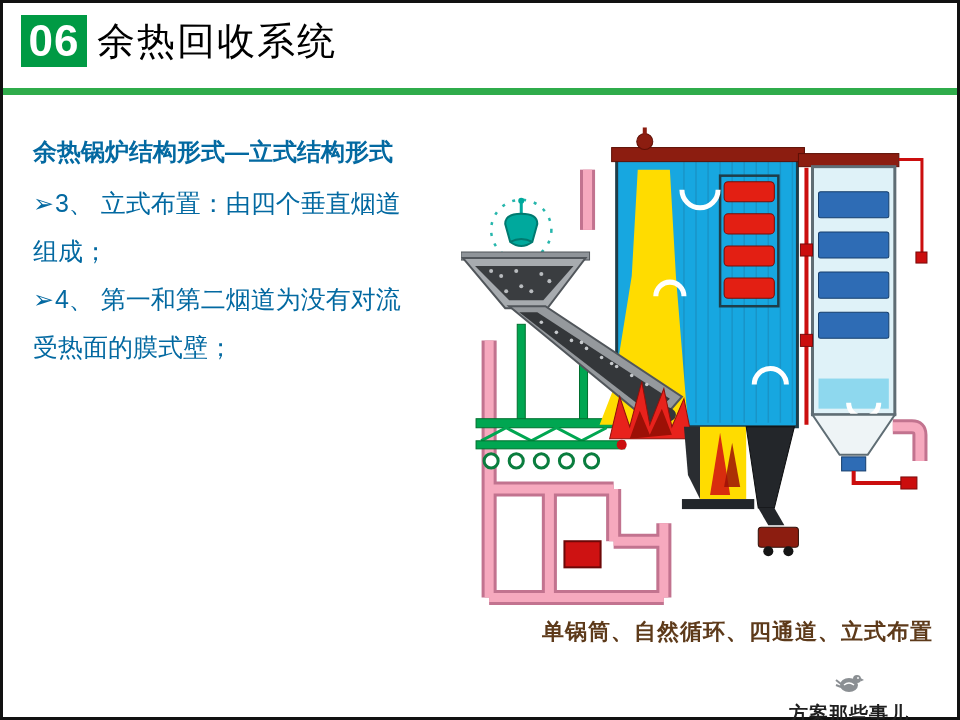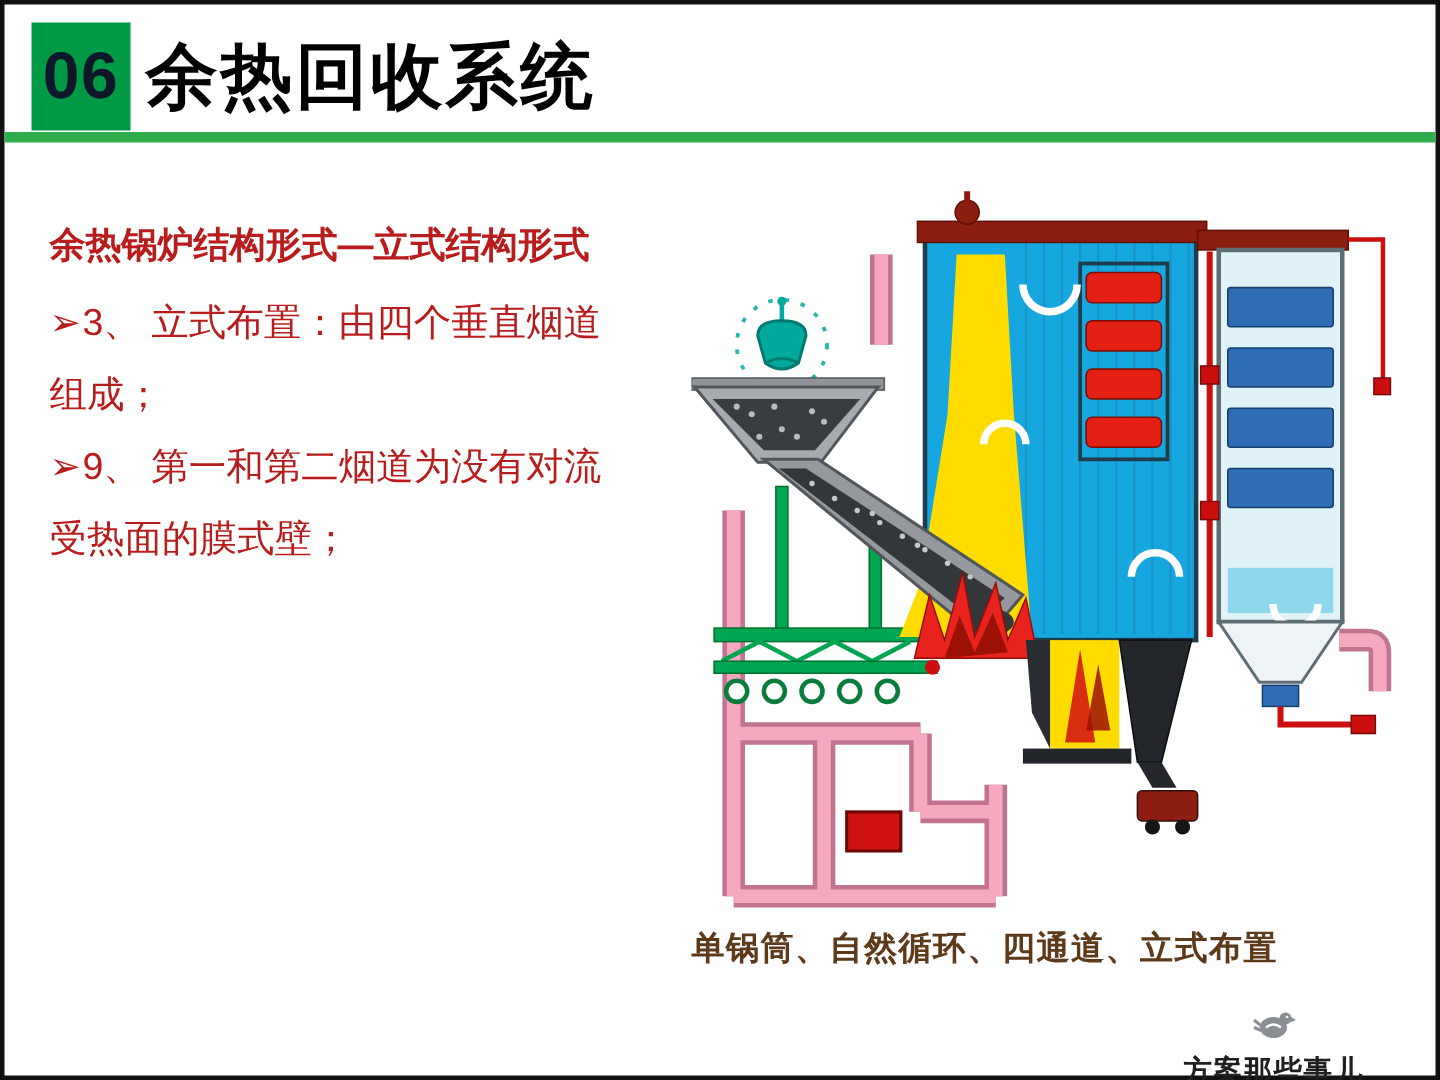--- a/index.html
+++ b/index.html
@@ -8,41 +8,41 @@
     font-family:"Liberation Sans","DejaVu Sans",sans-serif;
     overflow:hidden;
   }
   .slide{
     position:absolute;inset:0;background:#fff;
     border:3px solid #111;box-sizing:border-box;
   }
   
   .header{position:absolute;left:18px;top:12px;display:flex;align-items:center;gap:10px;}
   .num-badge{
-    width:66px;height:72px;background:#009A44;color:#0f172a;
+    width:66px;height:52px;background:#009A44;color:#ffffff;
     font-size:44px;font-weight:bold;display:flex;align-items:center;justify-content:center;
     letter-spacing:1px;
   }
   .slide-title{
-    margin:0;font-size:48px;font-weight:bold;color:#000;letter-spacing:2px;
+    margin:0;font-size:38px;font-weight:normal;color:#000;letter-spacing:2px;
   }
   .header-line{
     position:absolute;left:0;right:0;top:85px;height:7px;background:#2FAC4B;
   }
   
-  .text-col{position:absolute;left:30px;top:132px;width:392px;color:#b91c1c;margin-top:12px;}
+  .text-col{position:absolute;left:30px;top:132px;width:392px;color:#0369a1;}
   .section-heading{
     margin:0 0 10px 0;font-size:24px;font-weight:bold;line-height:34px;
   }
   .bullet{margin:0;font-size:25px;line-height:48px;font-weight:500;}
   .bullet .marker{font-weight:bold;margin-right:1px;}
   
   .diagram-wrap{position:absolute;left:458px;top:122px;width:472px;height:488px;}
   .diagram-caption{
-    position:absolute;left:458px;top:614px;width:472px;text-align:left;
+    position:absolute;left:458px;top:614px;width:472px;text-align:right;
     font-size:22px;font-weight:bold;color:#5d3a1a;letter-spacing:1px;
   }
   
   .watermark{
     position:absolute;right:48px;top:668px;display:flex;align-items:center;gap:6px;flex-direction:column;
   }
   .watermark-text{font-size:19px;color:#1f1f1f;font-weight:600;letter-spacing:1px;}
 </style>
 </head>
 <body>
@@ -52,21 +52,21 @@
   <div class="header">
     <div class="num-badge">06</div>
     <h1 class="slide-title">余热回收系统</h1>
   </div>
   <div class="header-line"></div>
 
   <div class="text-col">
     <p class="section-heading">余热锅炉结构形式—立式结构形式</p>
     <div>
       <p class="bullet"><span class="marker">➢</span><span>3、 立式布置：由四个垂直烟道组成；</span></p>
-      <p class="bullet"><span class="marker">➢</span><span>9、 第一和第二烟道为没有对流受热面的膜式壁；</span></p>
+      <p class="bullet"><span class="marker">➢</span><span>4、 第一和第二烟道为没有对流受热面的膜式壁；</span></p>
     </div>
   </div>
 
   <div class="diagram-wrap">
     <svg width="472" height="488" viewBox="0 0 470 485" xmlns="http://www.w3.org/2000/svg">
 
       <g fill="none" stroke-linecap="butt">
         <g stroke="#c2738f" stroke-width="15">
           <path d="M126,44 V104"></path>
           <path d="M28,214 V470"></path>

